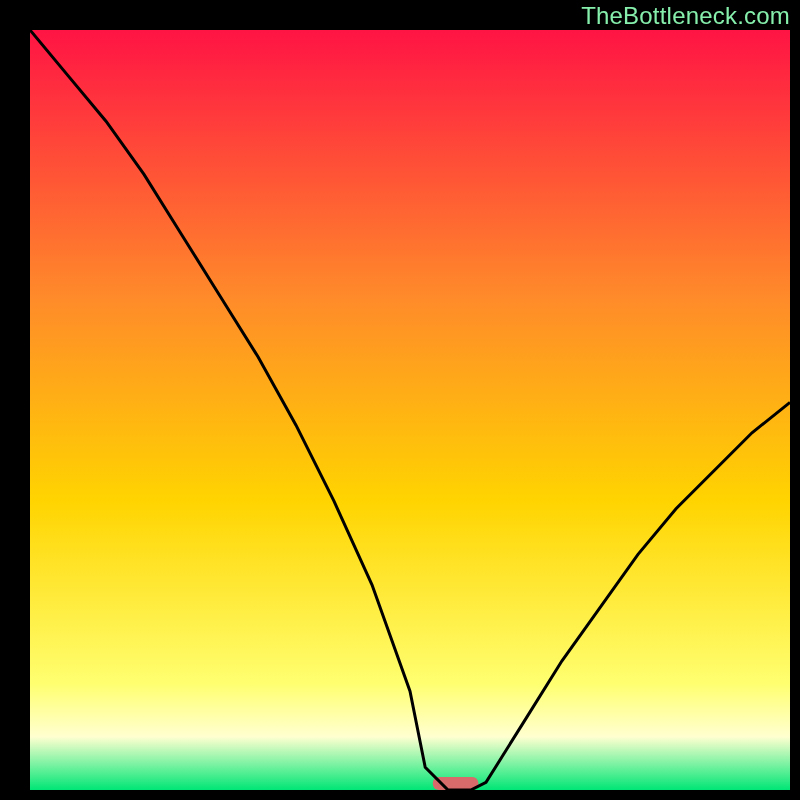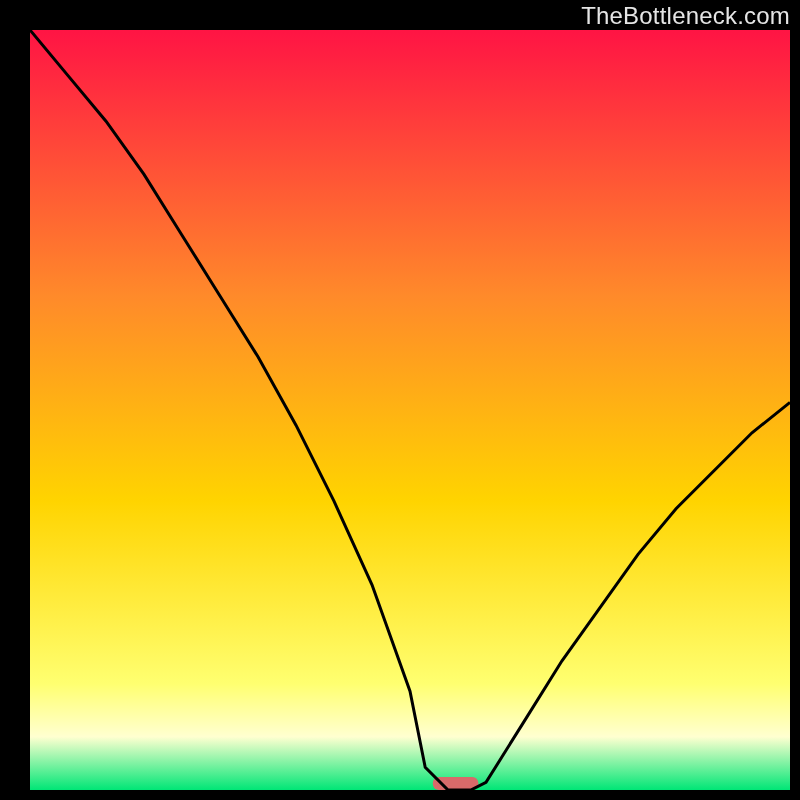--- a/index.html
+++ b/index.html
@@ -14,21 +14,21 @@
   .frame {
     position: relative;
     width: 800px;
     height: 800px;
     background: #000;
   }
   .watermark {
     position: absolute;
     top: 2px;
     right: 10px;
-    color: #e5e5e5;
+    color: #86efac;
     font-size: 24px;
     font-weight: 400;
     letter-spacing: 0.2px;
     z-index: 5;
   }
   .plot {
     position: absolute;
     left: 30px;
     top: 30px;
     width: 760px;

